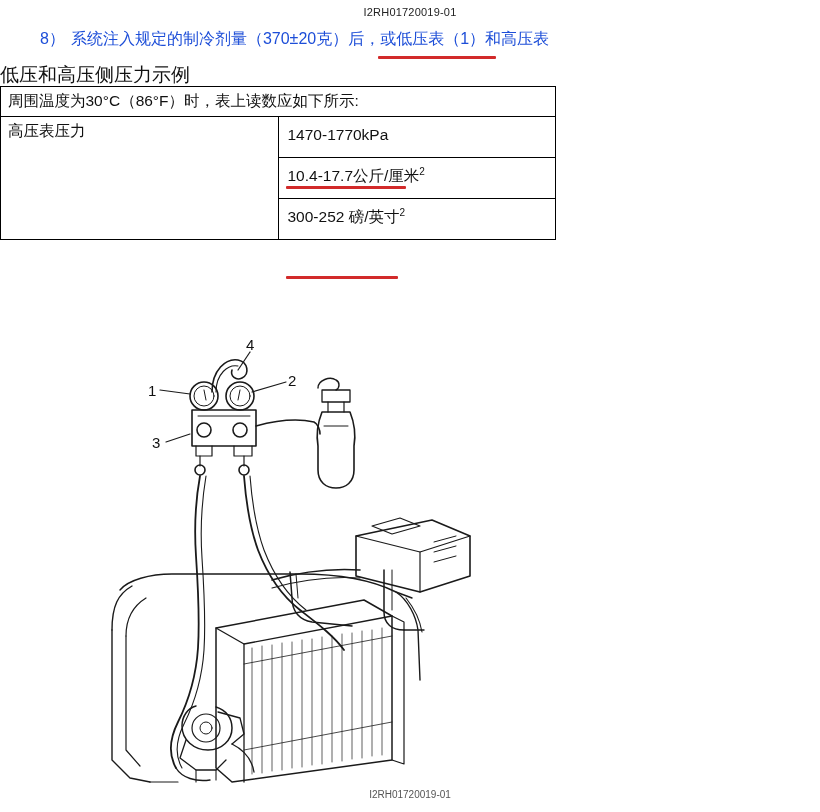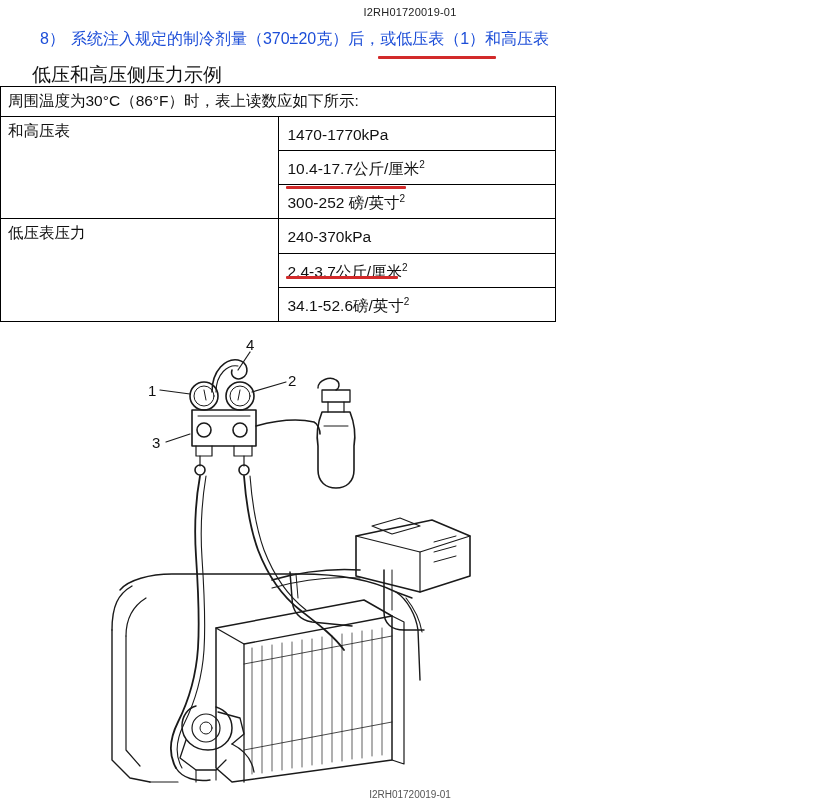--- a/index.html
+++ b/index.html
@@ -51,21 +51,20 @@
   #u-high { top: 186px; left: 286px; width: 120px; }
   #u-low  { top: 276px; left: 286px; width: 112px; }
 
   .section-title {
     position: absolute;
     top: 62px;
     left: 0;
     font-size: 19px;
     line-height: 26px;
     color: #111111;
-    padding-left: 32px;
   }
 
   table.spec {
     position: absolute;
     top: 86px;
     left: 0;
     width: 556px;
     border-collapse: collapse;
     table-layout: fixed;
   }
@@ -73,21 +72,21 @@
     border: 1px solid #000000;
     padding: 4px 7px 5px 7px;
     font-size: 15.5px;
     line-height: 20px;
     vertical-align: top;
     color: #111111;
   }
   table.spec td.label-col { width: 278px; }
   table.spec td.value-col { width: 286px; padding: 0; border: 1px solid #000000; }
   .val-line {
-    padding: 4px 7px 5px 9px;
+    padding: 4px 7px 12px 9px;
     border-bottom: 1px solid #000000;
     font-size: 15.5px;
     line-height: 20px;
   }
   .val-line:last-child { border-bottom: none; }
   sup { font-size: 10px; vertical-align: super; }
 
   .fig-wrap {
     position: absolute;
     top: 330px;
@@ -118,33 +117,25 @@
 <div class="underline-red" id="u-step"></div>
 
 <div class="section-title">低压和高压侧压力示例</div>
 
 <table class="spec">
   <tbody>
     <tr>
       <td colspan="2">周围温度为30°C（86°F）时，表上读数应如下所示:</td>
     </tr>
     <tr>
-      <td class="label-col">和高压表</td>
+      <td class="label-col">高压表压力</td>
       <td class="value-col">
         <div class="val-line"><span>1470-1770kPa</span><sup></sup></div>
         <div class="val-line"><span>10.4-17.7公斤/厘米</span><sup>2</sup></div>
         <div class="val-line"><span>300-252 磅/英寸</span><sup>2</sup></div>
-      </td>
-    </tr>
-    <tr>
-      <td class="label-col">低压表压力</td>
-      <td class="value-col">
-        <div class="val-line"><span>240-370kPa</span><sup></sup></div>
-        <div class="val-line"><span>2.4-3.7公斤/厘米</span><sup>2</sup></div>
-        <div class="val-line"><span>34.1-52.6磅/英寸</span><sup>2</sup></div>
       </td>
     </tr>
   </tbody>
 </table>
 
 <div class="underline-red" id="u-high"></div>
 <div class="underline-red" id="u-low"></div>
 
 <div class="fig-wrap">
   <svg width="820" height="460" viewBox="0 0 820 460">

